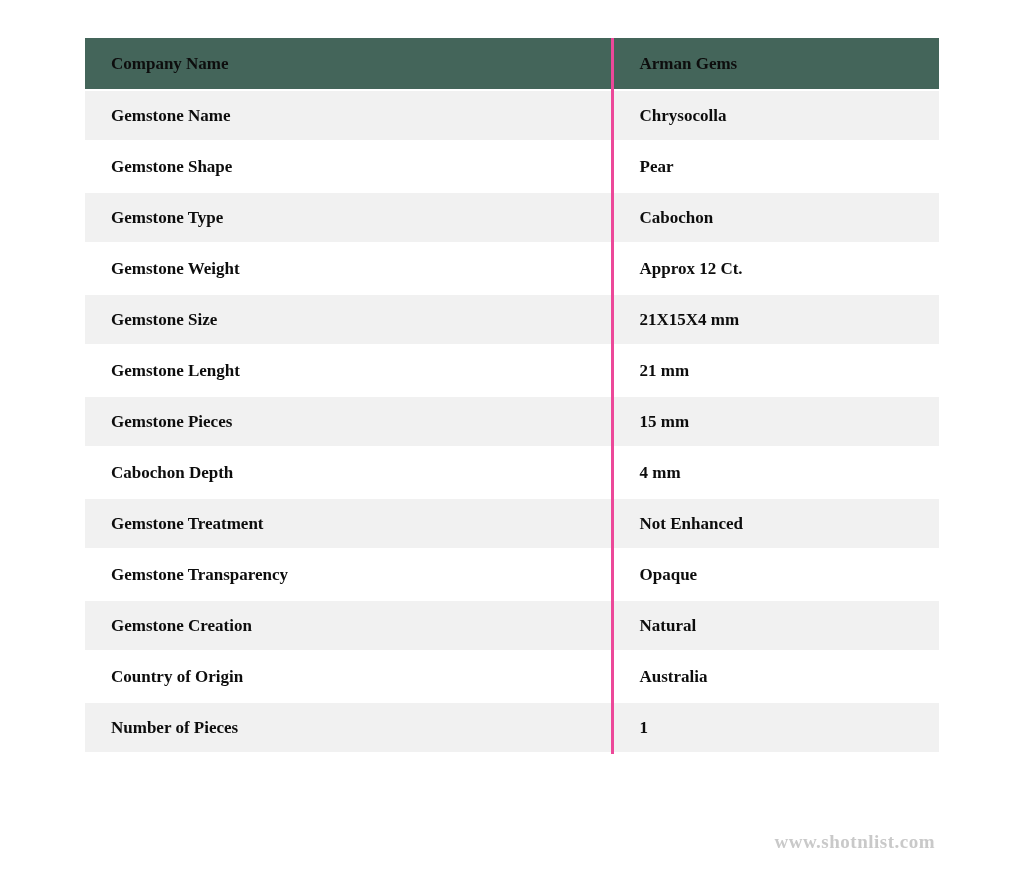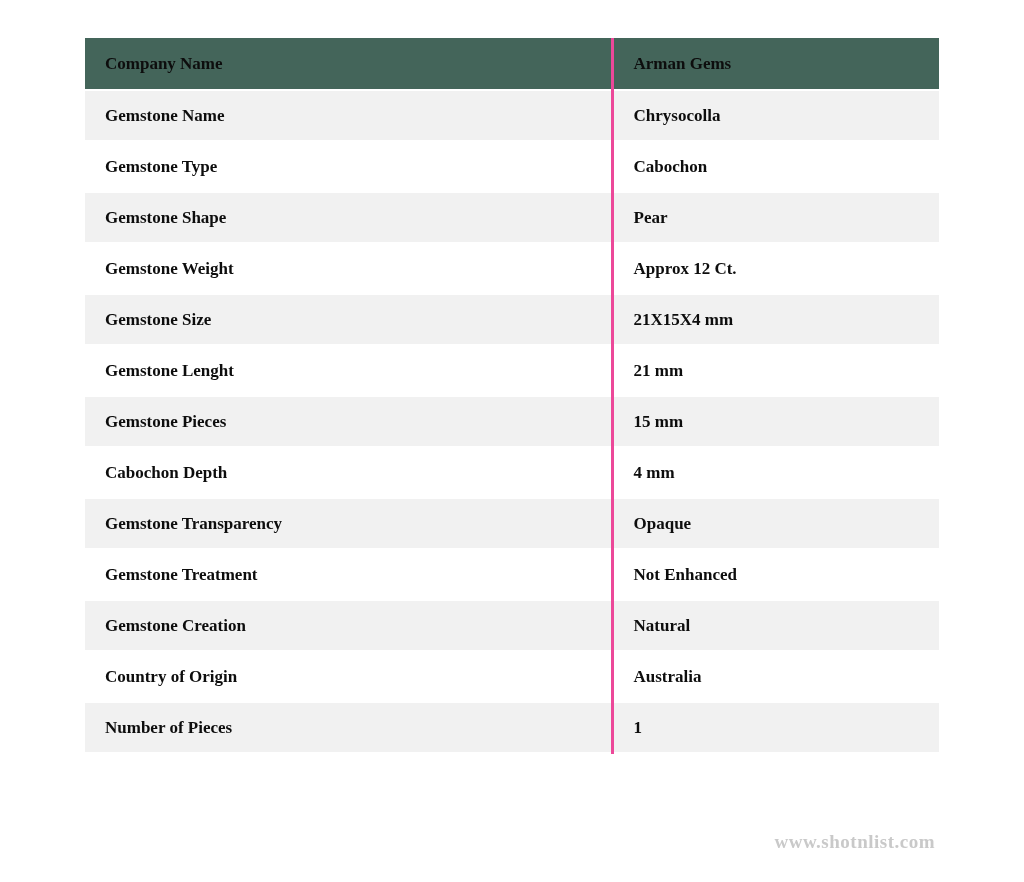--- a/index.html
+++ b/index.html
@@ -32,21 +32,21 @@
   }
   table.spec-table col.c1 { width: 527px; }
   table.spec-table col.c2 { width: 327px; }
   table.spec-table th,
   table.spec-table td {
     font-size: 17px;
     font-weight: bold;
     color: var(--text-color);
     text-align: left;
     vertical-align: middle;
-    padding: 0 0 0 20px;
+    padding: 0 0 0 26px;
     height: 51px;
     border-bottom: 2px solid #ffffff;
   }
   table.spec-table thead th {
     background: var(--header-bg);
     height: 52px;
   }
   table.spec-table td.val,
   table.spec-table th.val {
     border-left: 3px solid #ec4899;
@@ -79,26 +79,26 @@
         <th>Company Name</th>
         <th class="val">Arman Gems</th>
       </tr>
     </thead>
     <tbody>
       <tr>
         <td>Gemstone Name</td>
         <td class="val">Chrysocolla</td>
       </tr>
       <tr>
+        <td>Gemstone Shape</td>
+        <td class="val">Pear</td>
+      </tr>
+      <tr>
         <td>Gemstone Type</td>
         <td class="val">Cabochon</td>
-      </tr>
-      <tr>
-        <td>Gemstone Shape</td>
-        <td class="val">Pear</td>
       </tr>
       <tr>
         <td>Gemstone Weight</td>
         <td class="val">Approx 12 Ct.</td>
       </tr>
       <tr>
         <td>Gemstone Size</td>
         <td class="val">21X15X4 mm</td>
       </tr>
       <tr>
@@ -107,26 +107,26 @@
       </tr>
       <tr>
         <td>Gemstone Pieces</td>
         <td class="val">15 mm</td>
       </tr>
       <tr>
         <td>Cabochon Depth</td>
         <td class="val">4 mm</td>
       </tr>
       <tr>
+        <td>Gemstone Treatment</td>
+        <td class="val">Not Enhanced</td>
+      </tr>
+      <tr>
         <td>Gemstone Transparency</td>
         <td class="val">Opaque</td>
-      </tr>
-      <tr>
-        <td>Gemstone Treatment</td>
-        <td class="val">Not Enhanced</td>
       </tr>
       <tr>
         <td>Gemstone Creation</td>
         <td class="val">Natural</td>
       </tr>
       <tr>
         <td>Country of Origin</td>
         <td class="val">Australia</td>
       </tr>
       <tr>

